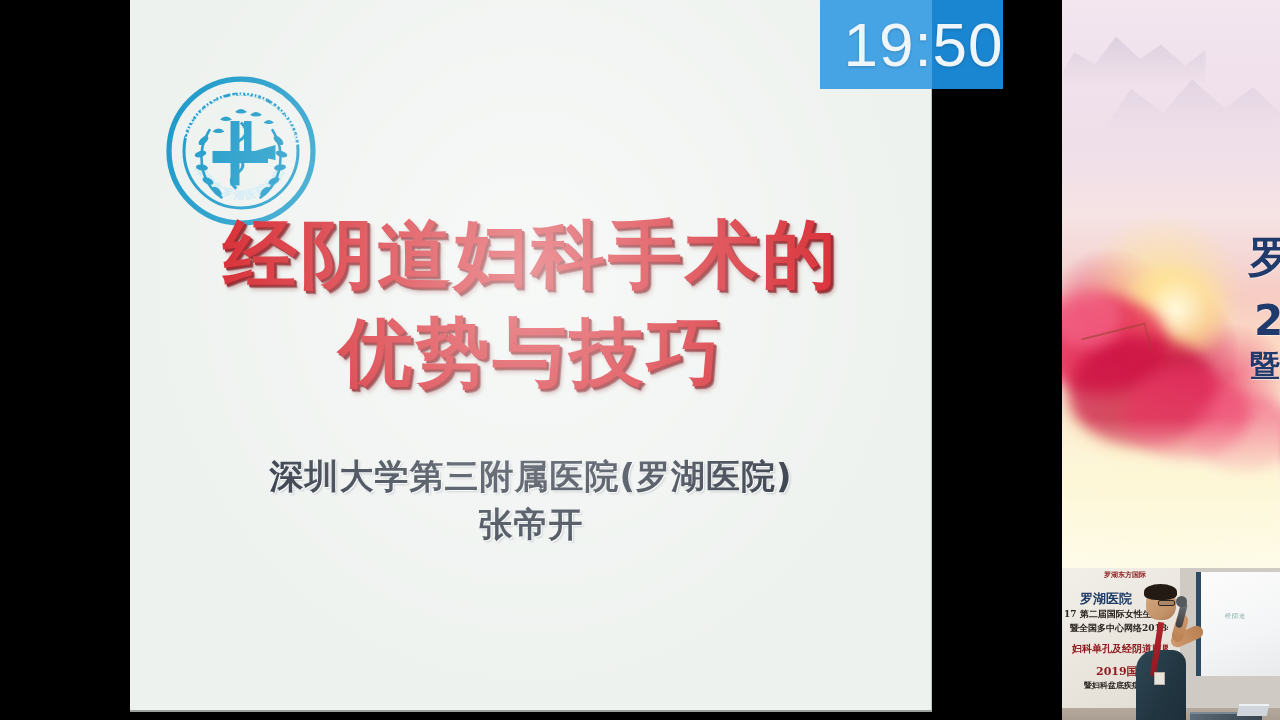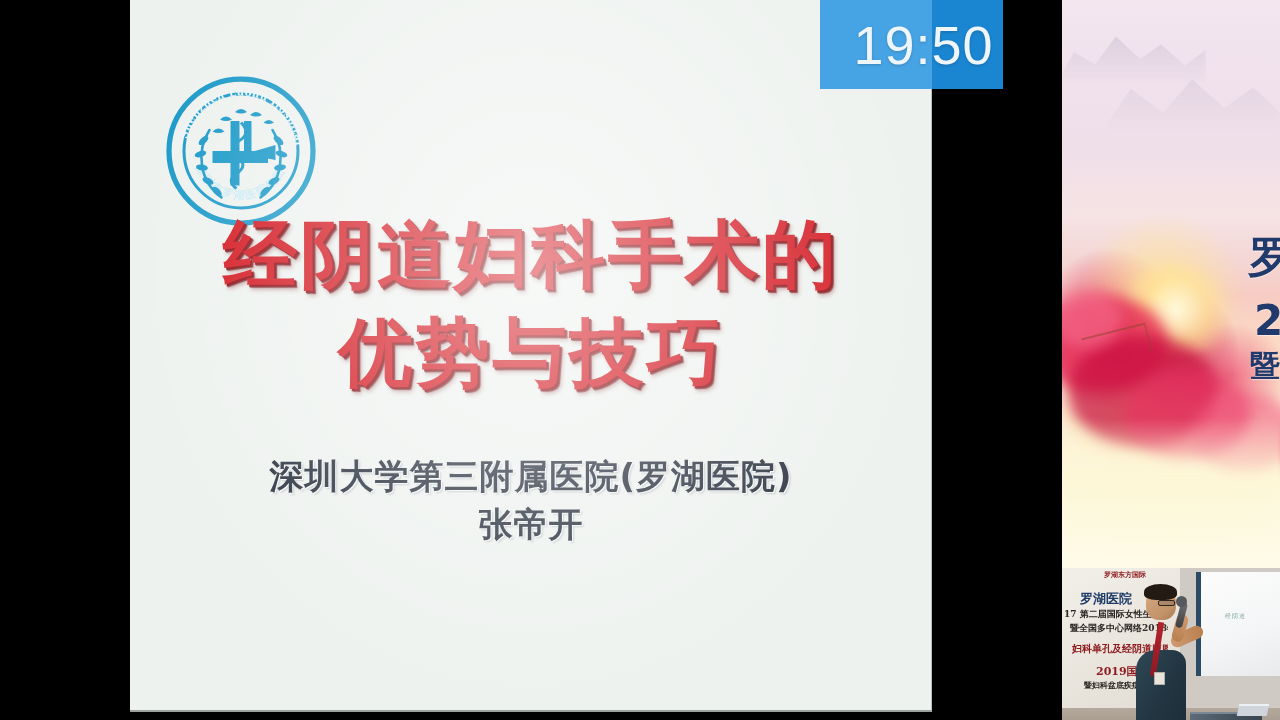--- a/index.html
+++ b/index.html
@@ -72,21 +72,21 @@
     position:absolute; left:0; top:0; width:112px; height:100%;
     background:#46a3e4;
   }
   #timer .t-bg-right{
     position:absolute; left:112px; top:0; right:0; height:100%;
     background:#1a85d0;
   }
   #timer .t-text{
     position:relative; z-index:2;
     font-family:"Liberation Sans", sans-serif;
-    font-weight:400; font-size:54px; line-height:62px;
+    font-weight:400; font-size:62px; line-height:62px;
     color:#eef6fc; letter-spacing:1px;
     text-shadow:0 1px 3px rgba(0,0,0,.18);
     margin-left:24px;
   }
 
   
   #right-col {
     position:absolute; left:1062px; top:0; width:218px; height:720px;
     overflow:hidden; background:#000;
   }

